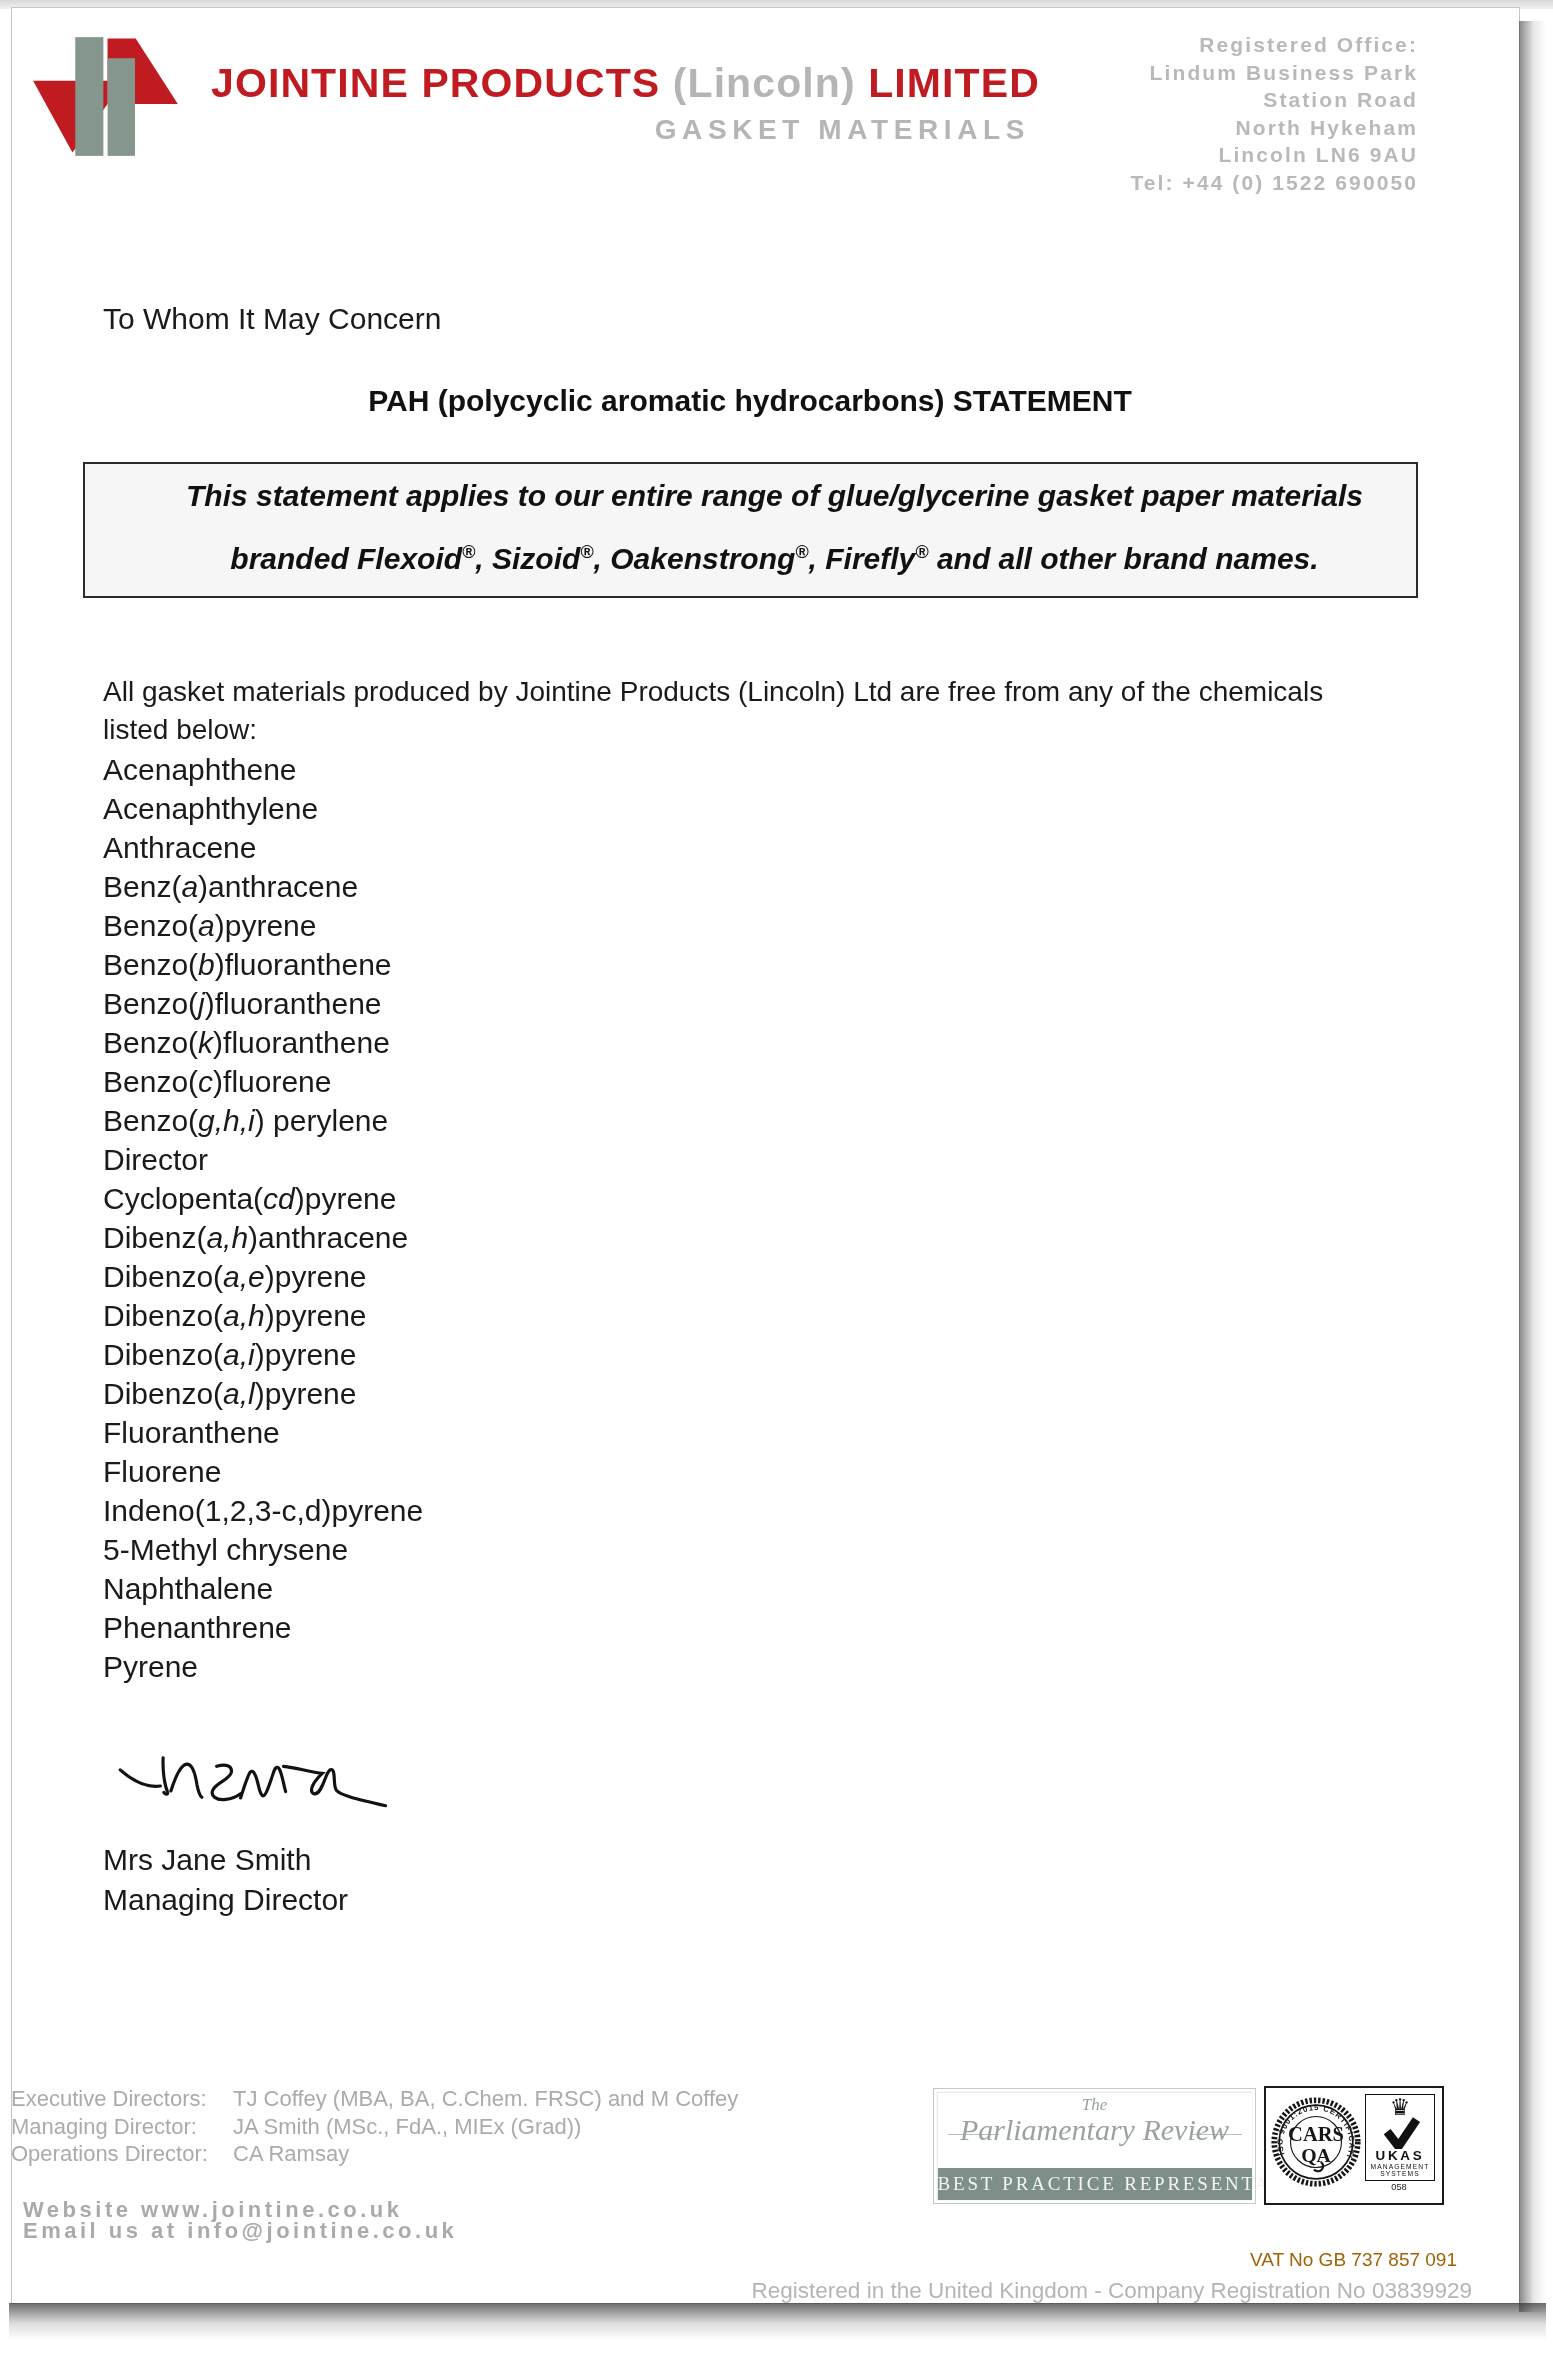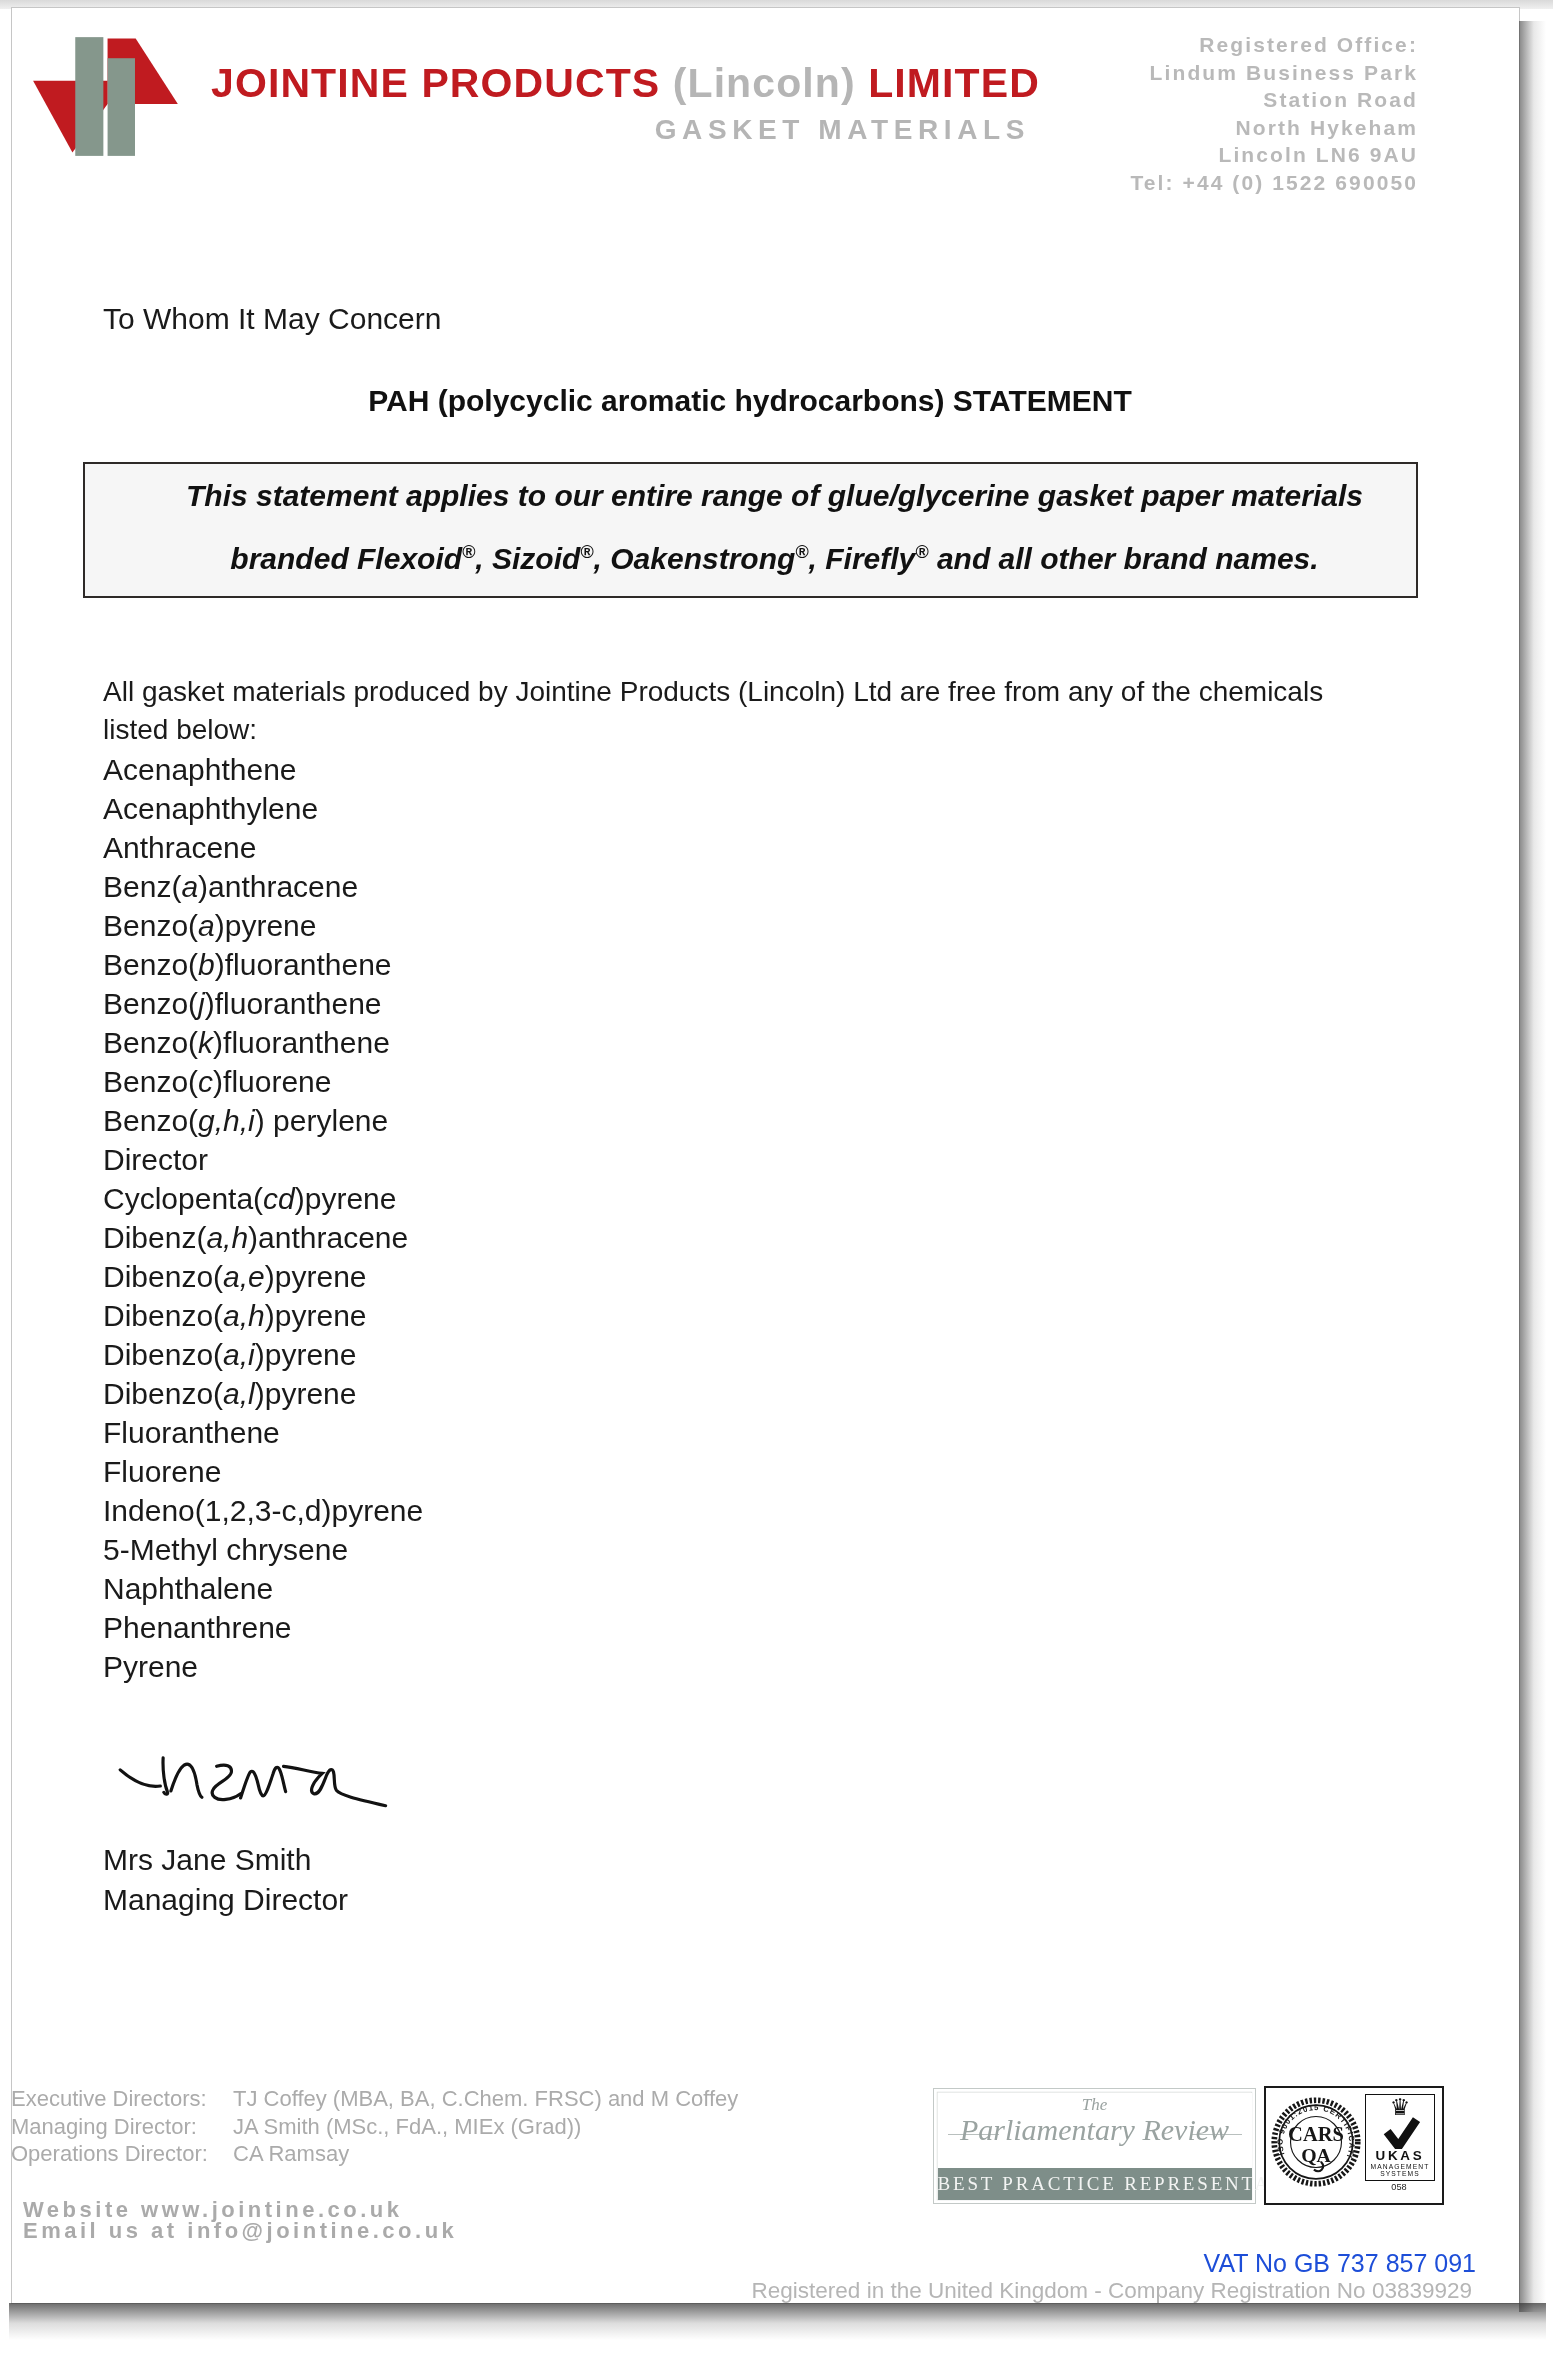--- a/index.html
+++ b/index.html
@@ -40,21 +40,21 @@
   .chemlist{left:103px;top:750px;width:845px;font-size:30px;line-height:39px;color:#1a1a1a;}
   .signature{left:85px;top:1705px;width:352px;height:155px;}
   .sig-name{left:103px;top:1843px;font-size:30px;color:#1a1a1a;}
   .sig-role{left:103px;top:1883px;font-size:30px;color:#1a1a1a;}
   
   .directors{left:11px;top:2085px;font-size:22px;line-height:27.5px;color:#ababab;white-space:nowrap;}
   .dir-row{display:flex;}
   .dir-label{width:222px;}
   .site-line{left:23px;top:2191px;font-weight:bold;font-size:22px;letter-spacing:3.5px;color:#aaaaaa;white-space:nowrap;margin-top:6px;}
   .email-line{left:23px;top:2218px;font-weight:bold;font-size:22px;letter-spacing:3.5px;color:#aaaaaa;white-space:nowrap;}
-  .vat-line{right:77px;top:2249px;font-size:25px;color:#1d4ed8;white-space:nowrap;}
+  .vat-line{right:96px;top:2249px;font-size:19px;color:#a16207;white-space:nowrap;}
   .reg-line{right:81px;top:2278px;font-size:22.5px;color:#b5b5b5;white-space:nowrap;}
   
   .parl-box{left:933px;top:2088px;width:321px;height:114px;background:#fff;border:0.7px solid #c3c9c7;
     box-shadow:inset 0 0 0 2.8px #ffffff,inset 0 0 0 3.5px #d6dad8;}
   .parl-top{position:absolute;left:3.5px;top:3.5px;right:3.5px;height:75px;background:#fff;}
   .parl-the{position:absolute;left:0;top:2.8px;width:100%;text-align:center;
     font-family:"Liberation Serif",serif;font-style:italic;font-size:17px;color:#9aa3a1;}
   .parl-script{position:absolute;left:0;top:20px;width:100%;text-align:center;
     font-family:"Liberation Serif",serif;font-style:italic;font-size:30px;color:#9aa3a1;white-space:nowrap;}
   .parl-line{position:absolute;height:0;border-top:1.1px solid #b9c0be;top:41px;width:51px;}

